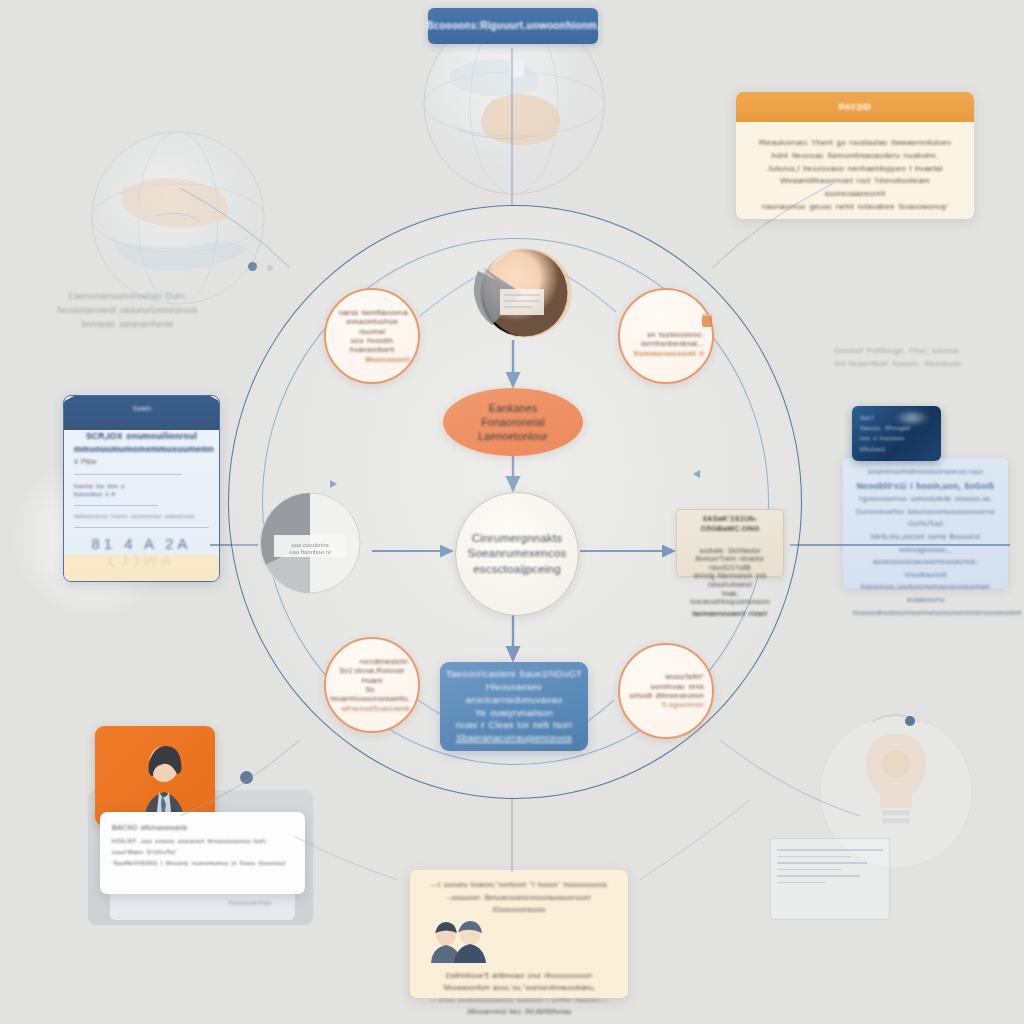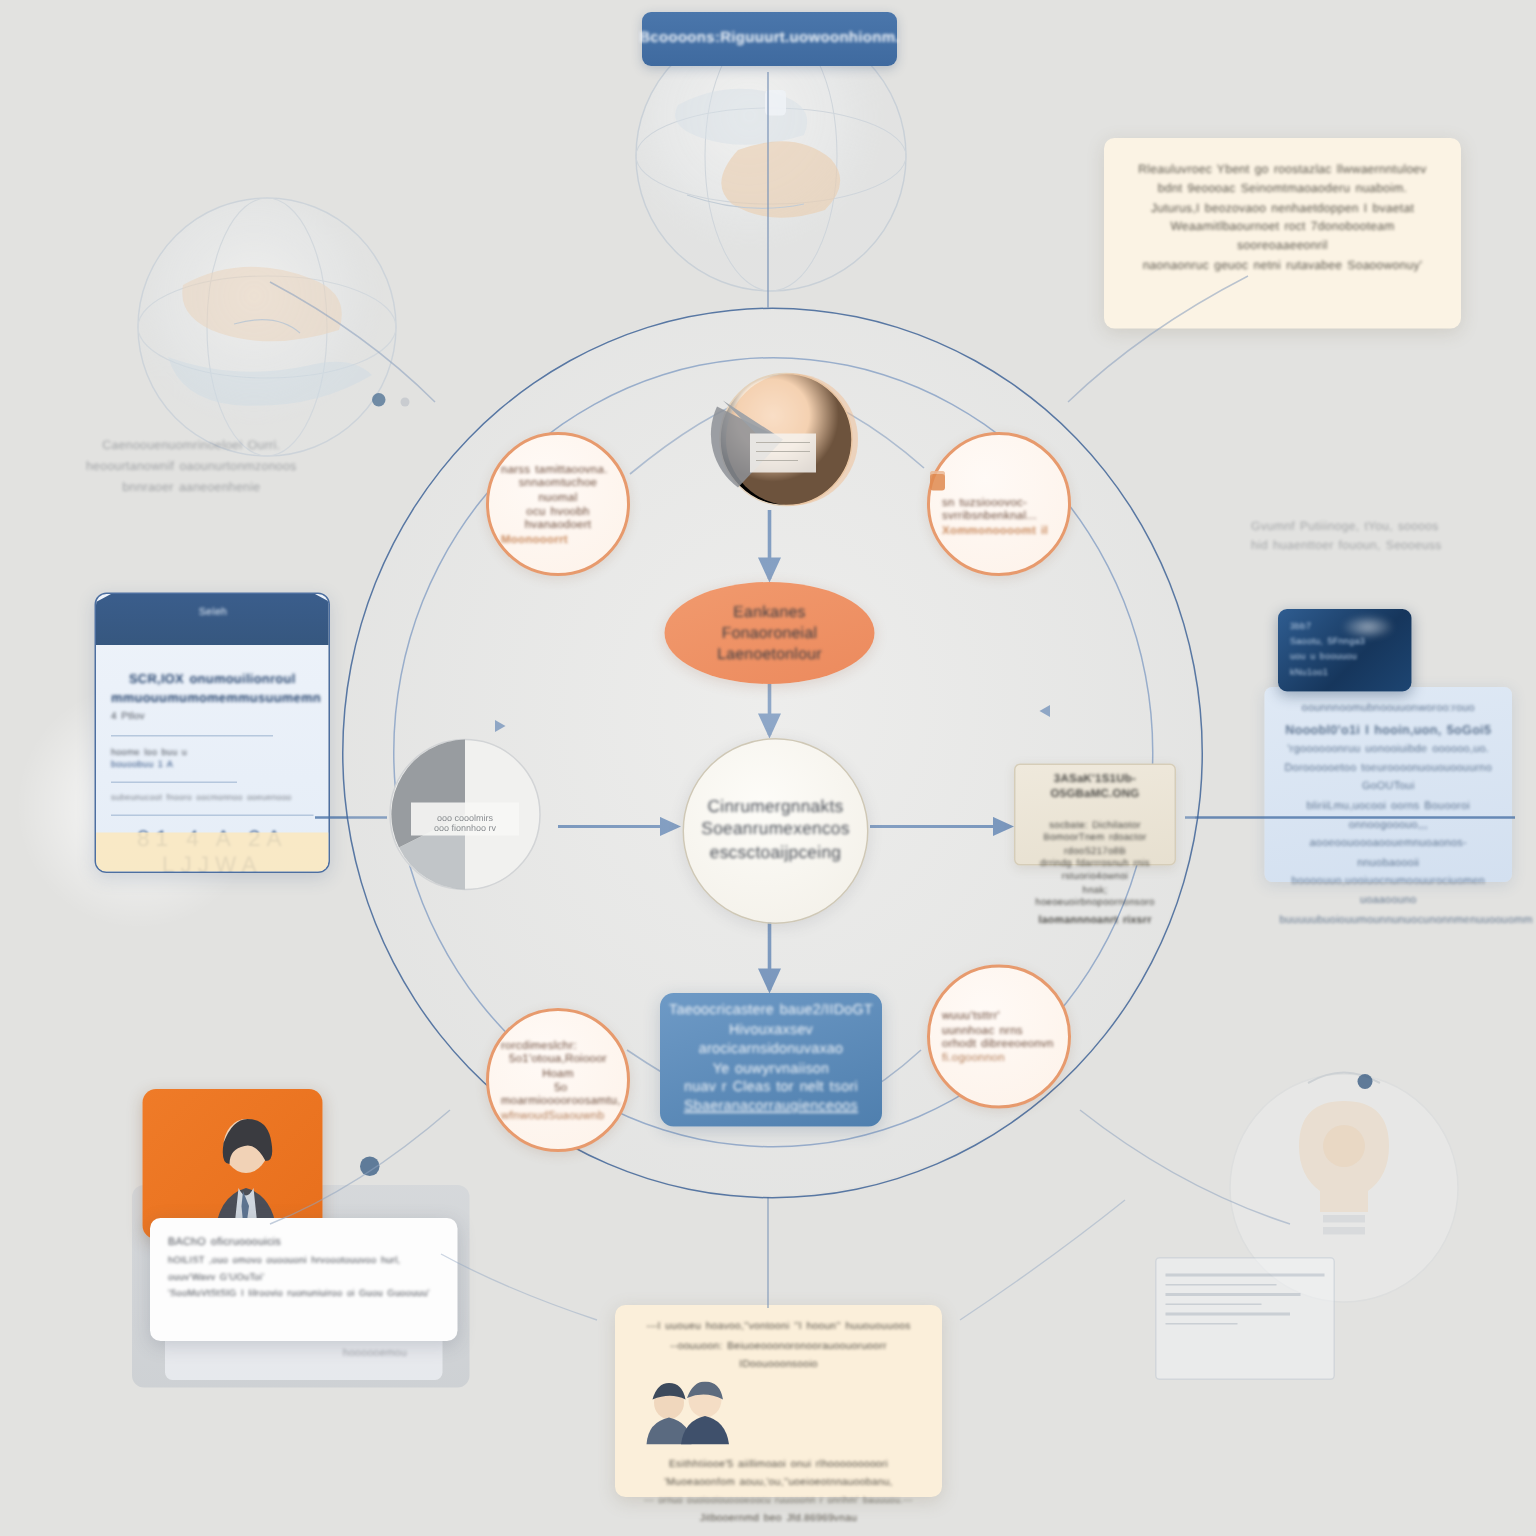--- a/index.html
+++ b/index.html
@@ -68,27 +68,27 @@
     display:flex;align-items:center;justify-content:center;
   }
   .blue-box .ptext{font-size:9.5px;color:#f2f5f9;padding:0 0;}
 
   
   .sat{
     position:absolute;width:92px;height:92px;border-radius:50%;
     background:radial-gradient(circle at 40% 32%, #fffaf6, #fdf2e9);
     border:2px solid #e79a6d;
     box-shadow:0 2px 8px rgba(140,100,70,.16);
-    display:flex;align-items:flex-start;justify-content:center;
+    display:flex;align-items:flex-end;justify-content:center;
     flex-direction:column;
   }
   .sat .ptext{font-size:7.6px;color:#6a4a3a;padding:0 8px;}
   .sat-tl{left:324px;top:288px;}
   .sat-tr{left:618px;top:288px;}
-  .sat-bl{left:324px;top:672px;}
+  .sat-bl{left:324px;top:637px;}
   .sat-br{left:618px;top:643px;}
   .sat-icon{
     width:10px;height:13px;background:#e08a50;border-radius:2px;
     margin-bottom:3px;opacity:.85;
     box-shadow:inset 0 2px 0 #fff6;
   }
 
   
   .beige-card{
     position:absolute;left:676px;top:509px;width:108px;height:68px;
@@ -174,21 +174,21 @@
     border:1.5px solid #4d6fa0;border-radius:8px;
     box-shadow:0 3px 12px rgba(60,90,130,.18);
     overflow:hidden;
   }
   .doc-l .roof{
     position:absolute;left:-4px;top:-36px;width:164px;height:70px;
     background:linear-gradient(180deg,#3f6499,#36577f);
     clip-path:polygon(50% 0%, 100% 62%, 100% 100%, 0% 100%, 0% 62%);
   }
   .doc-l .roof .ptext{font-size:7px;color:#dbe6f3;margin-top:44px;}
-  .doc-l .body{position:absolute;left:0;top:44px;width:100%;padding:6px 10px;box-sizing:border-box;}
+  .doc-l .body{position:absolute;left:0;top:28px;width:100%;padding:6px 10px;box-sizing:border-box;}
   .doc-l .title .ptext{font-size:8.6px;color:#2d4a73;font-weight:bold;line-height:1.5;}
   .doc-l .line{height:1px;background:#9fb6d2;margin:7px 0;opacity:.7;}
   .doc-l .line.sm{width:62%;}
   .doc-l .line.md{width:80%;}
   .doc-l .stamp{
     margin-top:4px;font-size:15px;color:#3c5d8c;letter-spacing:4px;
     filter:blur(.8px);text-align:center;opacity:.8;
   }
   .doc-l .footer{
     position:absolute;left:0;bottom:0;width:100%;height:26px;
@@ -293,20 +293,23 @@
     <path d="M84 92 q38 -14 62 6 q14 16 -4 34 q-36 12 -62 -4 q-16 -14 4 -36z" fill="#f2bc85" opacity=".6"></path>
     <path d="M50 122 q40 14 78 6" fill="none" stroke="#a8bacd" stroke-width=".8"></path>
   </svg>
 
   <div class="banner-tc">
     <span class="ptext">Bcoooons:Riguuurt.uowoonhionm.</span>
   </div>
   <div class="dot dot-e"></div>
 
   <div class="panel-tr">
+    <div class="bar">
+      <span class="ptext">PAY2ID</span>
+    </div>
     <div class="body">
       <div class="ptext">Rleauluvroec  Ybent go roostazlac llwwaernntuloev</div>
       <div class="ptext">bdnt 9eoooac Seinomtmaoaoderu nuaboim.</div>
       <div class="ptext">Juturus,I beozovaoo nenhaetdoppen I bvaetat</div>
       <div class="ptext">Weaamitlbaournoet roct 7donobooteam  sooreoaaeeonril</div>
       <div class="ptext">naonaonruc  geuoc netni rutavabee Soaoowonuy'</div>
     </div>
   </div>
 
   <div class="cap-l">

